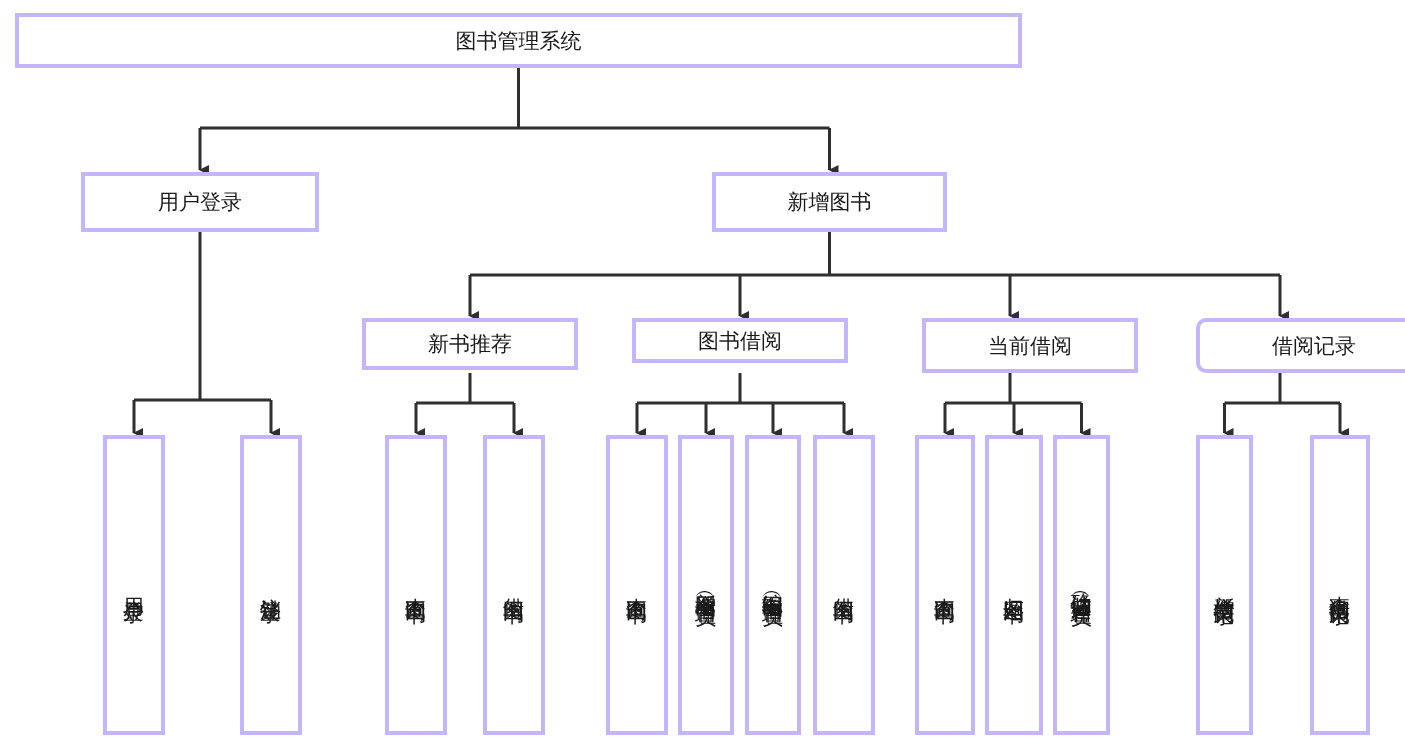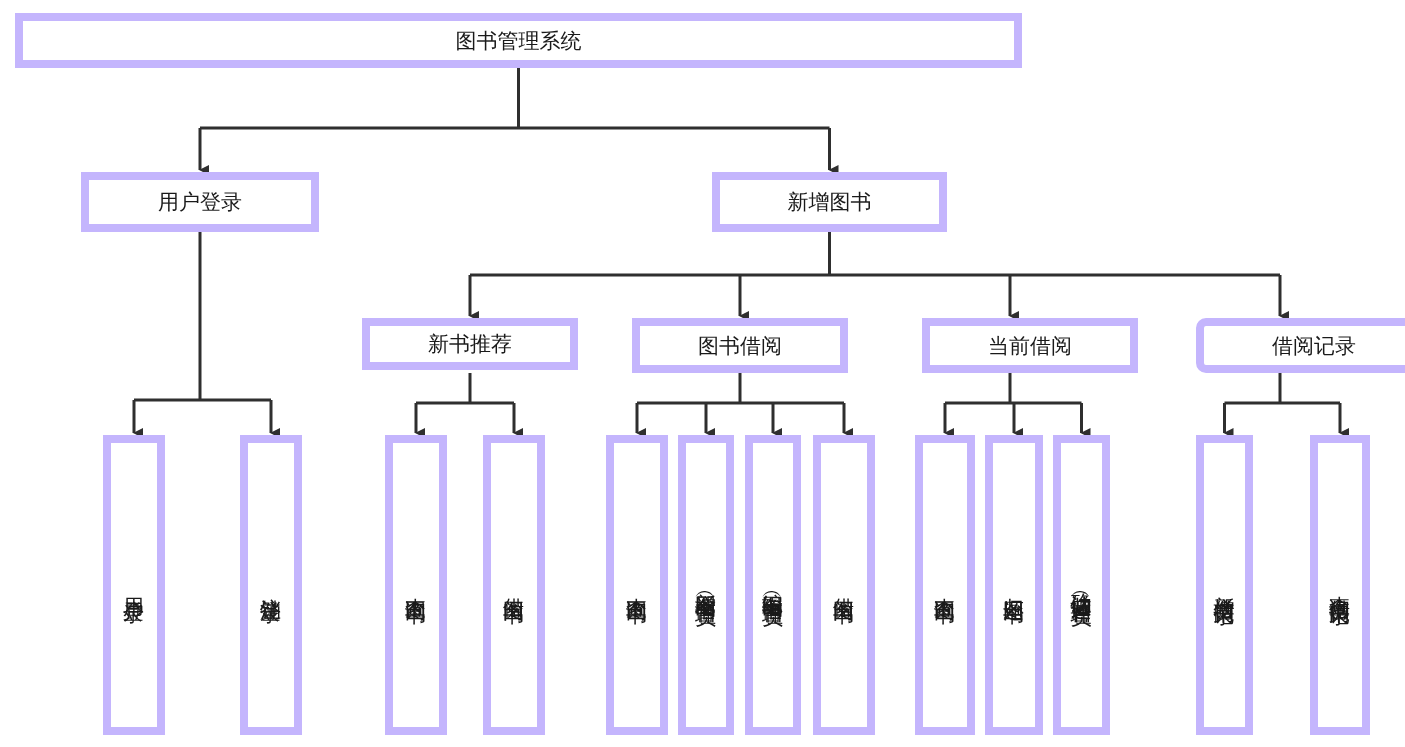--- a/index.html
+++ b/index.html
@@ -24,21 +24,21 @@
     left: 0;
     top: 0;
     width: 1405px;
     height: 747px;
     pointer-events: none;
   }
   .node {
     position: absolute;
     box-sizing: border-box;
     background: #ffffff;
-    border: 8px solid #c4b5fd;
+    border: 4px solid #c4b5fd;
     display: flex;
     align-items: center;
     justify-content: center;
     overflow: hidden;
   }
   .node .label {
     color: #1a1a1a;
     text-align: center;
     line-height: 1.12;
     white-space: pre;
@@ -118,21 +118,21 @@
       </div>
       <div class="node horiz" style="left: 81px; top: 172px; width: 238px; height: 60px;">
         <span class="label">用户登录</span>
       </div>
       <div class="node horiz" style="left: 712px; top: 172px; width: 235px; height: 60px;">
         <span class="label">新增图书</span>
       </div>
       <div class="node horiz" style="left: 362px; top: 318px; width: 216px; height: 52px;">
         <span class="label">新书推荐</span>
       </div>
-      <div class="node horiz" style="left: 632px; top: 318px; width: 216px; height: 55px;">
+      <div class="node horiz" style="left: 632px; top: 318px; width: 216px; height: 45px;">
         <span class="label">图书借阅</span>
       </div>
       <div class="node horiz" style="left: 902px; top: 318px; width: 216px; height: 55px; margin-left: 20px;">
         <span class="label">当前借阅</span>
       </div>
       <div class="node horiz" style="left: 1196px; top: 318px; width: 236px; height: 55px; border-radius: 10px;">
         <span class="label">借阅记录</span>
       </div>
       <div class="node vert" style="left: 103px; top: 435px; width: 62px; height: 300px;">
         <span class="label">用户登录</span>

